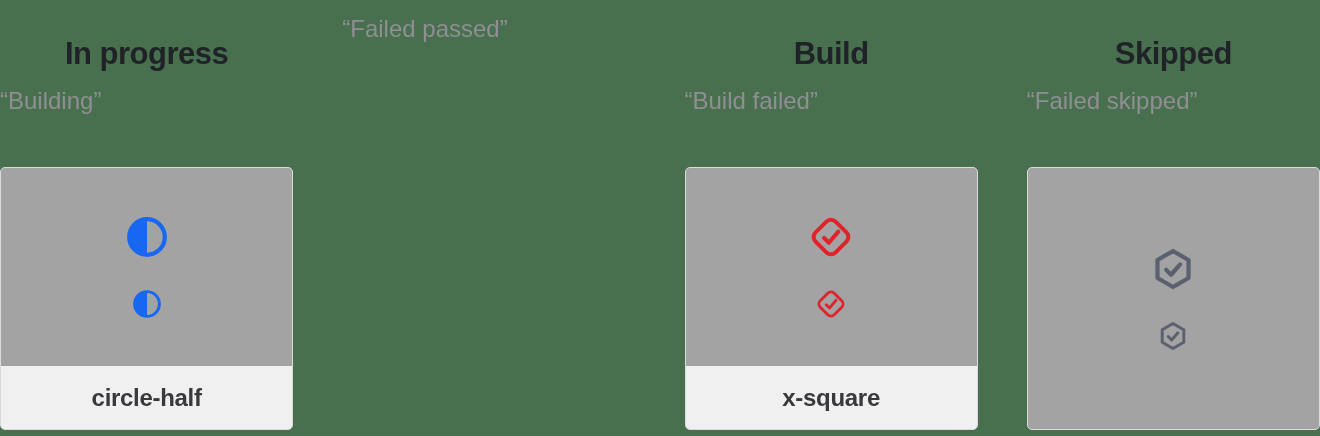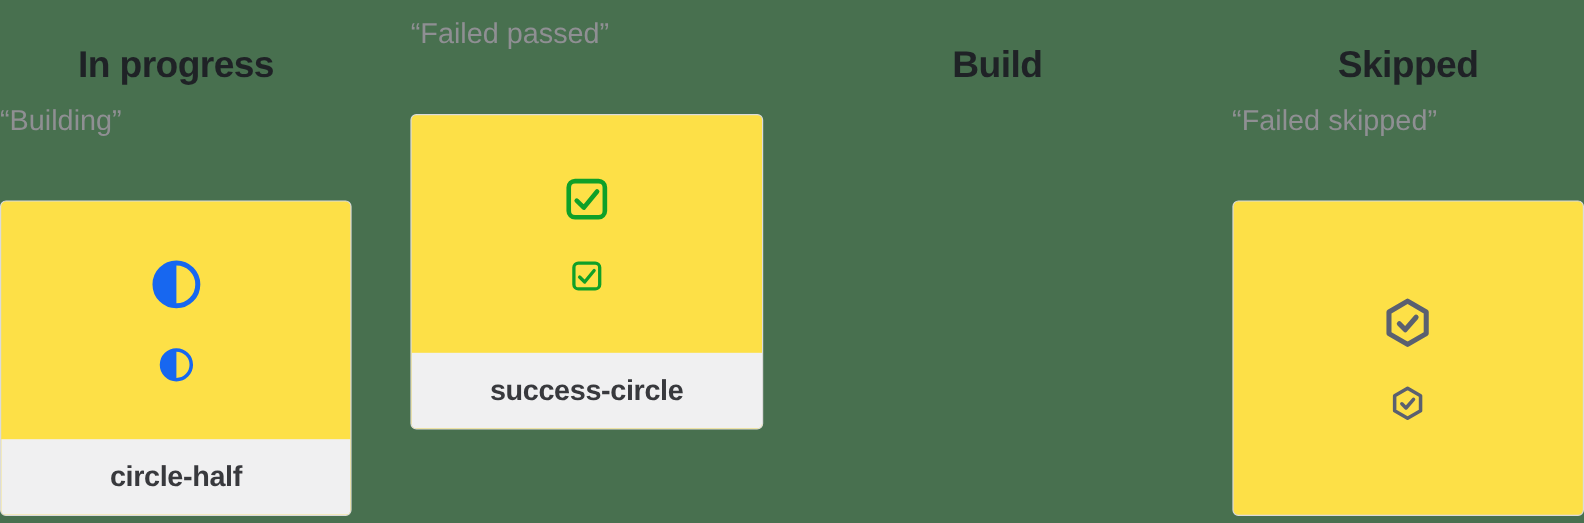--- a/index.html
+++ b/index.html
@@ -28,21 +28,21 @@
   .col-quote {
     margin-top: 14px;
     font-size: 24px;
     line-height: 30px;
     font-weight: 500;
     color: #8F8F93;
   }
   .card {
     margin-top: 51px;
     height: 263px;
-    background: #fde047;
+    background: #a3a3a3;
     border: 1px solid #DBDBDB;
     border-radius: 5px;
     display: flex;
     flex-direction: column;
     overflow: hidden;
   }
   .icon-area {
     flex: 1;
     display: flex;
     flex-direction: column;
@@ -86,41 +86,42 @@
             <path d="M12 2.7 A9.3 9.3 0 0 0 12 21.3 Z" fill="currentColor" stroke="none"></path>
           </svg>
         </span>
       </div>
       <div class="card-footer">circle-half</div>
     </div>
   </section>
 
   <section class="column">
     <p class="col-quote">“Failed passed”</p>
-    <div class="card">
-      <div class="icon-area" style="color: rgb(15, 160, 40);">
-        <span class="icon">
-          <svg width="42" height="42" viewBox="0 0 24 24" fill="none" stroke="currentColor" stroke-width="2.2" stroke-linecap="round" stroke-linejoin="round">
-            <rect x="3.4" y="3.4" width="17.2" height="17.2" rx="3"></rect>
-            <path d="M7.2 12.7 L10.6 16 L16.9 8.3"></path>
-          </svg>
-        </span>
-        <span class="icon">
-          <svg width="30" height="30" viewBox="0 0 24 24" fill="none" stroke="currentColor" stroke-width="2.2" stroke-linecap="round" stroke-linejoin="round">
-            <rect x="3.4" y="3.4" width="17.2" height="17.2" rx="3"></rect>
-            <path d="M7.2 12.7 L10.6 16 L16.9 8.3"></path>
-          </svg>
-        </span>
-      </div>
-      <div class="card-footer">success-circle</div>
-    </div>
   </section>
 
   <section class="column">
     <h2 class="col-title">Build</h2>
+    <p class="col-quote">“Build failed”</p>
+    <div class="card">
+      <div class="icon-area" style="color: rgb(224, 35, 42);">
+        <span class="icon">
+          <svg width="46" height="46" viewBox="0 0 24 24" fill="none" stroke="currentColor" stroke-width="2.1" stroke-linecap="round" stroke-linejoin="round">
+            <rect x="4.6" y="4.6" width="14.8" height="14.8" rx="3.4" transform="rotate(45 12 12)"></rect>
+            <path d="M8.4 12.5 L10.9 15 L15.8 9.2"></path>
+          </svg>
+        </span>
+        <span class="icon">
+          <svg width="32" height="32" viewBox="0 0 24 24" fill="none" stroke="currentColor" stroke-width="2.1" stroke-linecap="round" stroke-linejoin="round">
+            <rect x="4.6" y="4.6" width="14.8" height="14.8" rx="3.4" transform="rotate(45 12 12)"></rect>
+            <path d="M8.4 12.5 L10.9 15 L15.8 9.2"></path>
+          </svg>
+        </span>
+      </div>
+      <div class="card-footer">x-square</div>
+    </div>
   </section>
 
   <section class="column">
     <h2 class="col-title">Skipped</h2>
     <p class="col-quote">“Failed skipped”</p>
     <div class="card">
       <div class="icon-area" style="color: rgb(90, 96, 112);">
         <span class="icon">
           <svg width="46" height="46" viewBox="0 0 24 24" fill="none" stroke="currentColor" stroke-width="2.2" stroke-linecap="round" stroke-linejoin="round">
             <path d="M12 2.6 L20.1 7.3 L20.1 16.7 L12 21.4 L3.9 16.7 L3.9 7.3 Z"></path>

